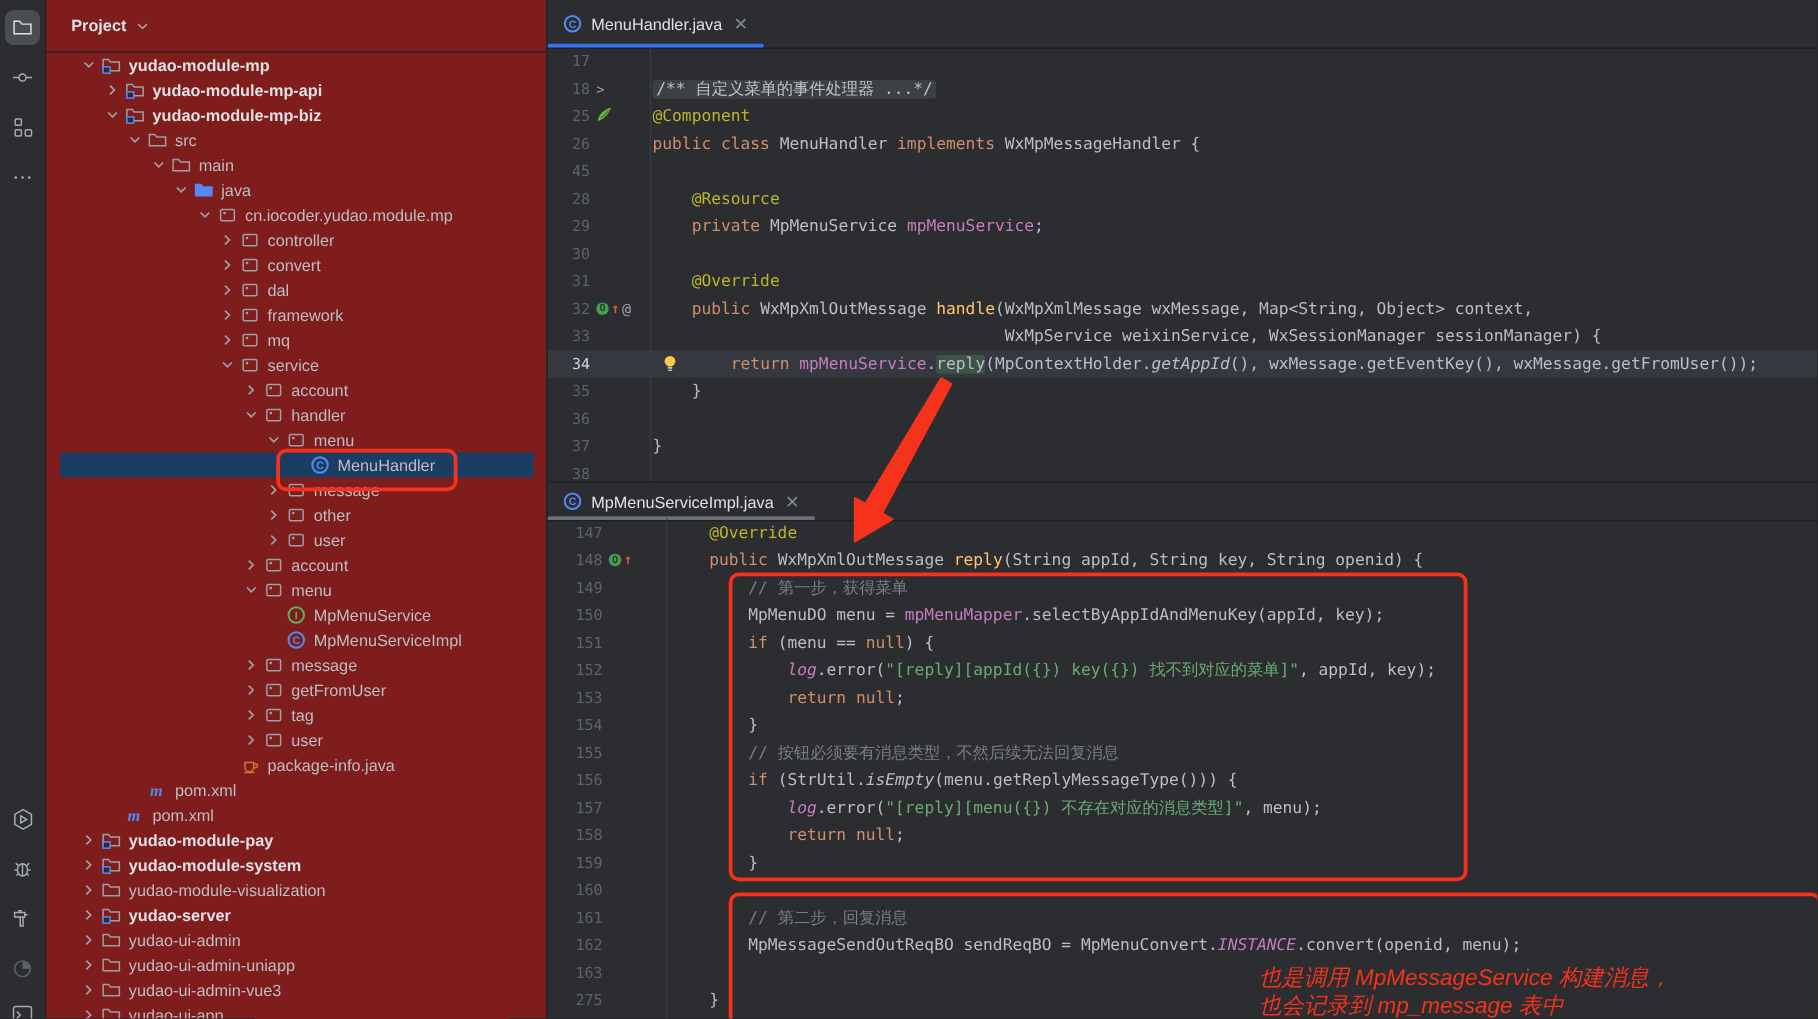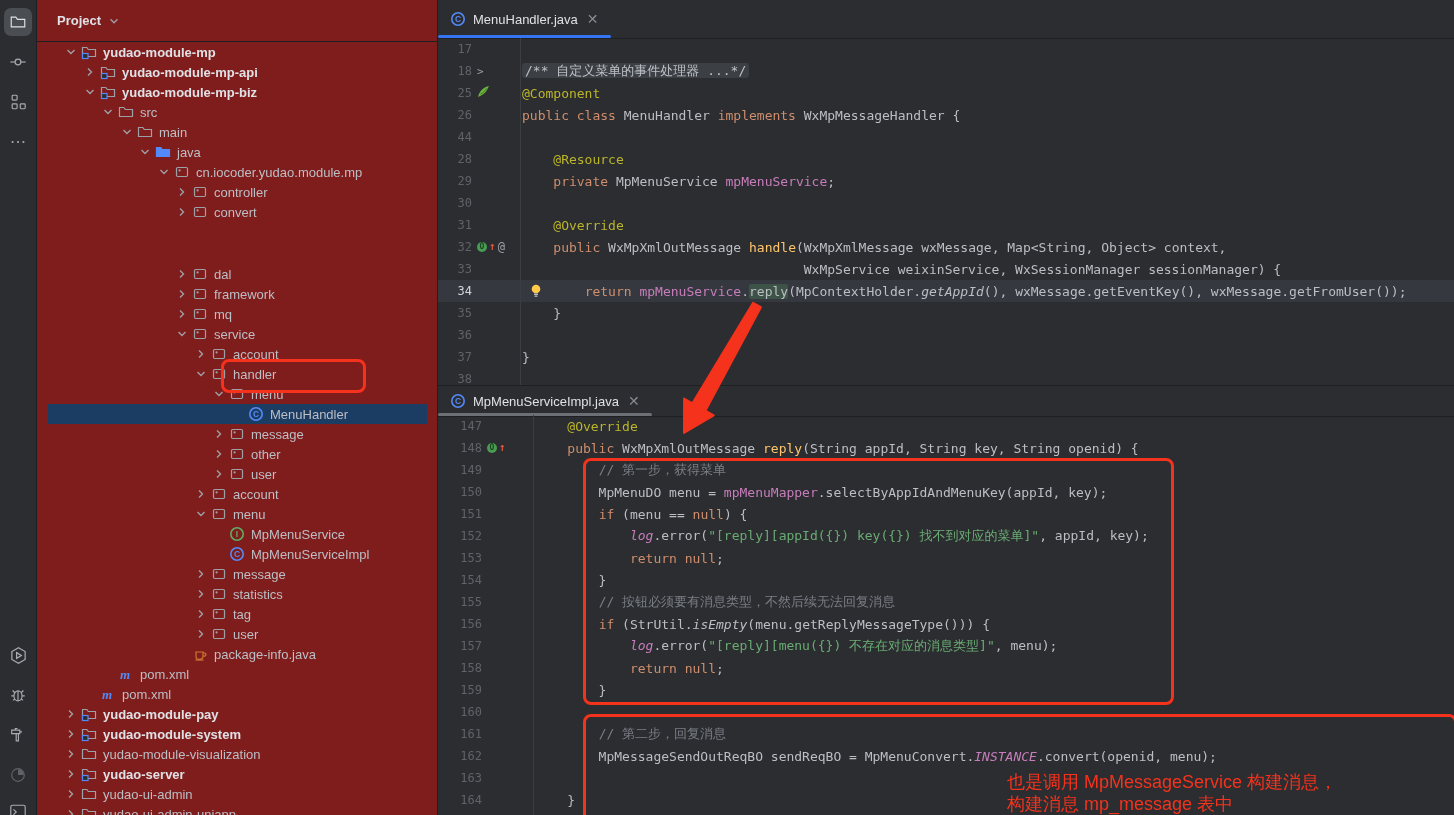--- a/index.html
+++ b/index.html
@@ -44,21 +44,21 @@
   .fold{background:#3c4045;color:#bdc1c7;border-radius:3px;padding:0 3px;}
   .gutline{position:absolute;width:1px;background:#3a3d41;}
   .ovrdot{width:10px;height:10px;border-radius:50%;background:#499c54;display:inline-block;color:#1e4620;font-size:8px;line-height:10px;text-align:center;font-weight:bold;}
   .ovrarr{color:#e3573f;font-size:11px;font-weight:bold;line-height:10px;}
   .atsym{color:#9da0a6;font-size:12px;}
   .foldarrow{color:#9da0a6;font-size:11px;}
   .bulb{position:absolute;left:92px;top:4px;width:12px;height:14px;}
   
   .annbox{position:absolute;border:3px solid #f5321c;border-radius:8px;pointer-events:none;}
   .annsvg{position:absolute;left:0;top:0;pointer-events:none;}
-  .anntext{position:absolute;color:#f5321c;font-size:18px;white-space:nowrap;pointer-events:none;font-family:"Liberation Sans",sans-serif;}
+  .anntext{position:absolute;color:#f5321c;font-size:18px;white-space:nowrap;pointer-events:none;font-family:"Liberation Sans",sans-serif;font-style:italic;}
 </style>
 </head>
 <body>
 
 <div class="app">
 
   <div class="abar" id="abar">
       <div class="abtn active" style="top: 8px;">
         <svg width="18" height="18" viewBox="0 0 20 20">
           <path d="M2.5 4.5h5l2 2.5h8v8.5h-15z"></path>
@@ -240,21 +240,21 @@
             </svg>
           </span>
           <span class="ticon">
             <svg width="16" height="16" viewBox="0 0 16 16">
               <rect x="2.5" y="3.5" width="11" height="9" rx="1.2" fill="none" stroke="#9da0a6" stroke-width="1.2"></rect>
               <circle cx="5.6" cy="6.4" r="1.1" fill="#9da0a6"></circle>
             </svg>
           </span>
           <span class="tlabel">convert</span>
         </div>
-        <div class="trow" style="padding-left: 137px; margin-top: 42px;">
+        <div class="trow" style="padding-left: 137px;">
           <span class="tchev">
             <svg width="16" height="16" viewBox="0 0 16 16">
               <polyline points="6,4.5 9.5,8 6,11.5" fill="none" stroke="#9da0a6" stroke-width="1.4"></polyline>
             </svg>
           </span>
           <span class="ticon">
             <svg width="16" height="16" viewBox="0 0 16 16">
               <rect x="2.5" y="3.5" width="11" height="9" rx="1.2" fill="none" stroke="#9da0a6" stroke-width="1.2"></rect>
               <circle cx="5.6" cy="6.4" r="1.1" fill="#9da0a6"></circle>
             </svg>
@@ -462,21 +462,21 @@
             <svg width="16" height="16" viewBox="0 0 16 16">
               <polyline points="6,4.5 9.5,8 6,11.5" fill="none" stroke="#9da0a6" stroke-width="1.4"></polyline>
             </svg>
           </span>
           <span class="ticon">
             <svg width="16" height="16" viewBox="0 0 16 16">
               <rect x="2.5" y="3.5" width="11" height="9" rx="1.2" fill="none" stroke="#9da0a6" stroke-width="1.2"></rect>
               <circle cx="5.6" cy="6.4" r="1.1" fill="#9da0a6"></circle>
             </svg>
           </span>
-          <span class="tlabel">statistics</span>
+          <span class="tlabel">getFromUser</span>
         </div>
         <div class="trow" style="padding-left: 156px;">
           <span class="tchev">
             <svg width="16" height="16" viewBox="0 0 16 16">
               <polyline points="6,4.5 9.5,8 6,11.5" fill="none" stroke="#9da0a6" stroke-width="1.4"></polyline>
             </svg>
           </span>
           <span class="ticon">
             <svg width="16" height="16" viewBox="0 0 16 16">
               <rect x="2.5" y="3.5" width="11" height="9" rx="1.2" fill="none" stroke="#9da0a6" stroke-width="1.2"></rect>
@@ -648,21 +648,21 @@
       </div>
     </div>
     <div class="codewrap" style="top:38px;height:347px;overflow:hidden;" id="code1">
         <div class="cline"><span class="ln" style="width: 34px;">17</span><span class="gut" style="width: 45px;"></span><span class="code"></span></div>
         <div class="cline"><span class="ln" style="width: 34px;">18</span><span class="gut" style="width: 45px;"><span class="foldarrow">&gt;</span></span><span class="code"><span class="fold">/** 自定义菜单的事件处理器 ...*/</span></span></div>
         <div class="cline"><span class="ln" style="width: 34px;">25</span><span class="gut" style="width: 45px;"><span><svg width="13" height="13" viewBox="0 0 12 12">
                 <path d="M11 1C9.2 4.6 8.2 8.6 1 11 2.2 6.2 4.6 2.8 11 1z" fill="#6db33f"></path>
                 <path d="M3 8.5C5.5 7.5 7.5 5.5 9 3" fill="none" stroke="#3e7e22" stroke-width="0.9"></path>
               </svg></span></span><span class="code"><span class="a">@Component</span></span></div>
         <div class="cline"><span class="ln" style="width: 34px;">26</span><span class="gut" style="width: 45px;"></span><span class="code"><span class="k">public class </span><span class="t">MenuHandler </span><span class="k">implements </span><span class="t">WxMpMessageHandler {</span></span></div>
-        <div class="cline"><span class="ln" style="width: 34px;">44</span><span class="gut" style="width: 45px;"></span><span class="code"></span></div>
+        <div class="cline"><span class="ln" style="width: 34px;">45</span><span class="gut" style="width: 45px;"></span><span class="code"></span></div>
         <div class="cline"><span class="ln" style="width: 34px;">28</span><span class="gut" style="width: 45px;"></span><span class="code"><span class="t">    </span><span class="a">@Resource</span></span></div>
         <div class="cline"><span class="ln" style="width: 34px;">29</span><span class="gut" style="width: 45px;"></span><span class="code"><span class="t">    </span><span class="k">private </span><span class="t">MpMenuService </span><span class="f">mpMenuService</span><span class="t">;</span></span></div>
         <div class="cline"><span class="ln" style="width: 34px;">30</span><span class="gut" style="width: 45px;"></span><span class="code"></span></div>
         <div class="cline"><span class="ln" style="width: 34px;">31</span><span class="gut" style="width: 45px;"></span><span class="code"><span class="t">    </span><span class="a">@Override</span></span></div>
         <div class="cline"><span class="ln" style="width: 34px;">32</span><span class="gut" style="width: 45px;"><span class="ovrdot">O</span><span class="ovrarr">↑</span><span class="atsym">@</span></span><span class="code"><span class="t">    </span><span class="k">public </span><span class="t">WxMpXmlOutMessage </span><span class="m">handle</span><span class="t">(WxMpXmlMessage wxMessage, Map&lt;String, Object&gt; context,</span></span></div>
         <div class="cline"><span class="ln" style="width: 34px;">33</span><span class="gut" style="width: 45px;"></span><span class="code"><span class="t">                                    WxMpService weixinService, WxSessionManager sessionManager) {</span></span></div>
         <div class="cline hl"><span class="ln" style="width: 34px;">34</span><span class="gut" style="width: 45px;"></span><span class="bulb"><svg width="12" height="14" viewBox="0 0 12 14">
               <circle cx="6" cy="5" r="4.3" fill="#ffc94a"></circle>
               <rect x="4" y="9.6" width="4" height="1.4" rx="0.6" fill="#b9bdc2"></rect>
               <rect x="4.4" y="11.6" width="3.2" height="1.2" rx="0.6" fill="#b9bdc2"></rect>
@@ -696,26 +696,26 @@
         <div class="cline"><span class="ln" style="width: 44px;">154</span><span class="gut" style="width: 49px;"></span><span class="code"><span class="t">        }</span></span></div>
         <div class="cline"><span class="ln" style="width: 44px;">155</span><span class="gut" style="width: 49px;"></span><span class="code"><span class="t">        </span><span class="c">// 按钮必须要有消息类型，不然后续无法回复消息</span></span></div>
         <div class="cline"><span class="ln" style="width: 44px;">156</span><span class="gut" style="width: 49px;"></span><span class="code"><span class="t">        </span><span class="k">if </span><span class="t">(StrUtil.</span><span class="si">isEmpty</span><span class="t">(menu.getReplyMessageType())) {</span></span></div>
         <div class="cline"><span class="ln" style="width: 44px;">157</span><span class="gut" style="width: 49px;"></span><span class="code"><span class="t">            </span><span class="fi">log</span><span class="t">.error(</span><span class="s">"[reply][menu({}) 不存在对应的消息类型]"</span><span class="t">, menu);</span></span></div>
         <div class="cline"><span class="ln" style="width: 44px;">158</span><span class="gut" style="width: 49px;"></span><span class="code"><span class="t">            </span><span class="k">return null</span><span class="t">;</span></span></div>
         <div class="cline"><span class="ln" style="width: 44px;">159</span><span class="gut" style="width: 49px;"></span><span class="code"><span class="t">        }</span></span></div>
         <div class="cline"><span class="ln" style="width: 44px;">160</span><span class="gut" style="width: 49px;"></span><span class="code"></span></div>
         <div class="cline"><span class="ln" style="width: 44px;">161</span><span class="gut" style="width: 49px;"></span><span class="code"><span class="t">        </span><span class="c">// 第二步，回复消息</span></span></div>
         <div class="cline"><span class="ln" style="width: 44px;">162</span><span class="gut" style="width: 49px;"></span><span class="code"><span class="t">        MpMessageSendOutReqBO sendReqBO = MpMenuConvert.</span><span class="fi">INSTANCE</span><span class="t">.convert(openid, menu);</span></span></div>
         <div class="cline"><span class="ln" style="width: 44px;">163</span><span class="gut" style="width: 49px;"></span></div>
-        <div class="cline"><span class="ln" style="width: 44px;">164</span><span class="gut" style="width: 49px;"></span><span class="code"><span class="t">    }</span></span></div>
+        <div class="cline"><span class="ln" style="width: 44px;">275</span><span class="gut" style="width: 49px;"></span><span class="code"><span class="t">    }</span></span></div>
       </div>
     <div class="gutline" style="left:95px;top:415px;height:400px;"></div>
   </div>
 
   <div class="annbox" id="annTree" style="left: 221px; top: 359px; width: 139px; height: 28px; border-color: rgb(245, 50, 28);"></div>
   <div class="annbox" id="annCode1" style="left: 583px; top: 458px; width: 585px; height: 241px; border-color: rgb(245, 50, 28);"></div>
   <div class="annbox" id="annCode2" style="left: 583px; top: 714px; width: 868px; height: 104px; border-color: rgb(245, 50, 28);"></div>
   <svg class="annsvg" width="1454" height="815">
     <polygon id="arrowPoly" fill="#f5321c" stroke="#f5321c" stroke-width="2" stroke-linejoin="round" points="753.1,302.8 692.4,403.3 684.1,398.6 684,433 713.7,415.4 705.4,410.7 760.9,307.2"></polygon>
   </svg>
   <div class="anntext" style="left: 1007px; top: 770px; color: rgb(245, 50, 28);">也是调用 MpMessageService 构建消息，</div>
-  <div class="anntext" style="left: 1007px; top: 792px; color: rgb(245, 50, 28);">构建消息 mp_message 表中</div>
+  <div class="anntext" style="left: 1007px; top: 792px; color: rgb(245, 50, 28);">也会记录到 mp_message 表中</div>
 </div>
 
 </body></html>

